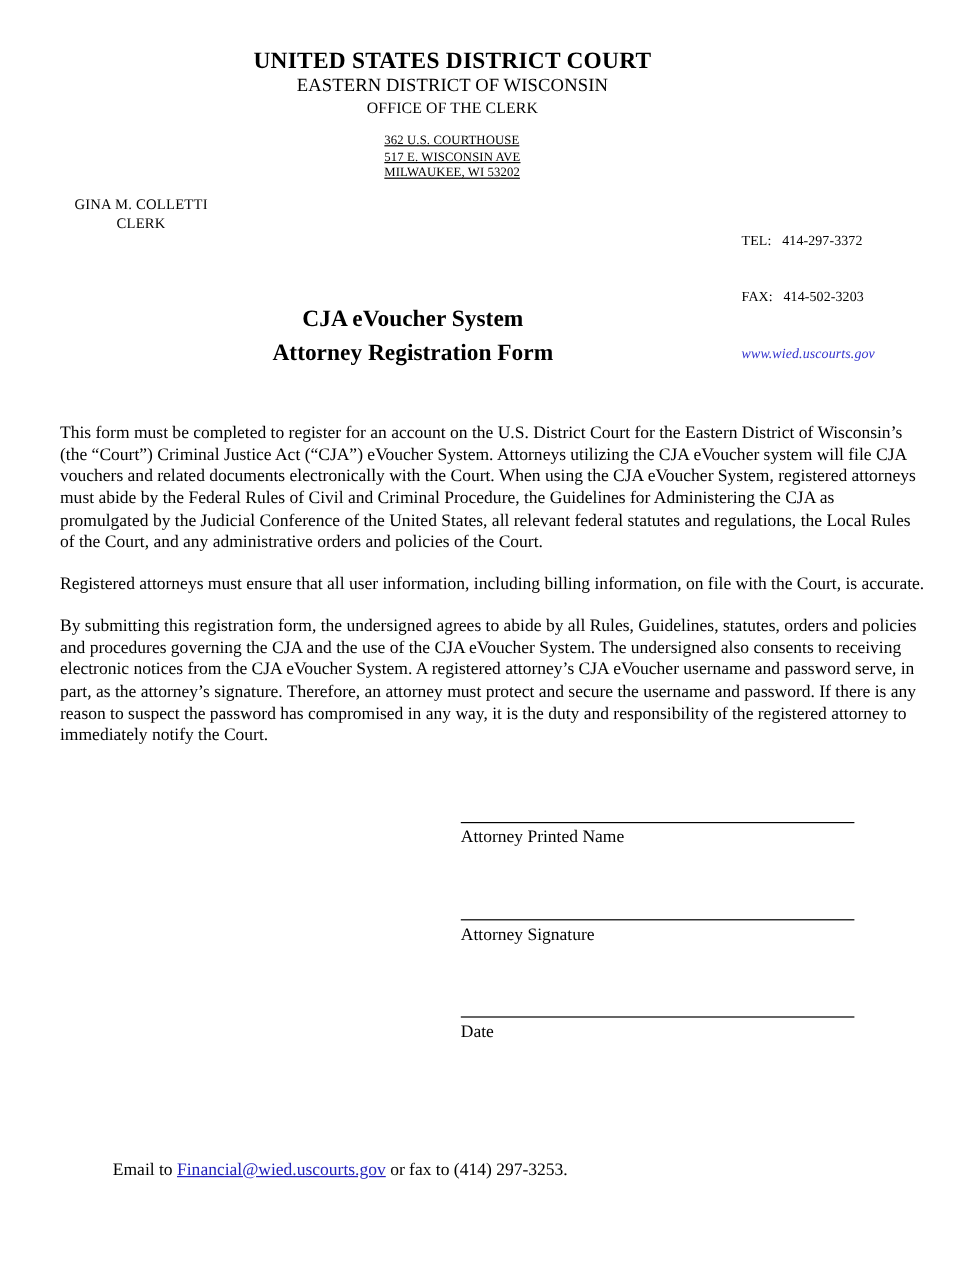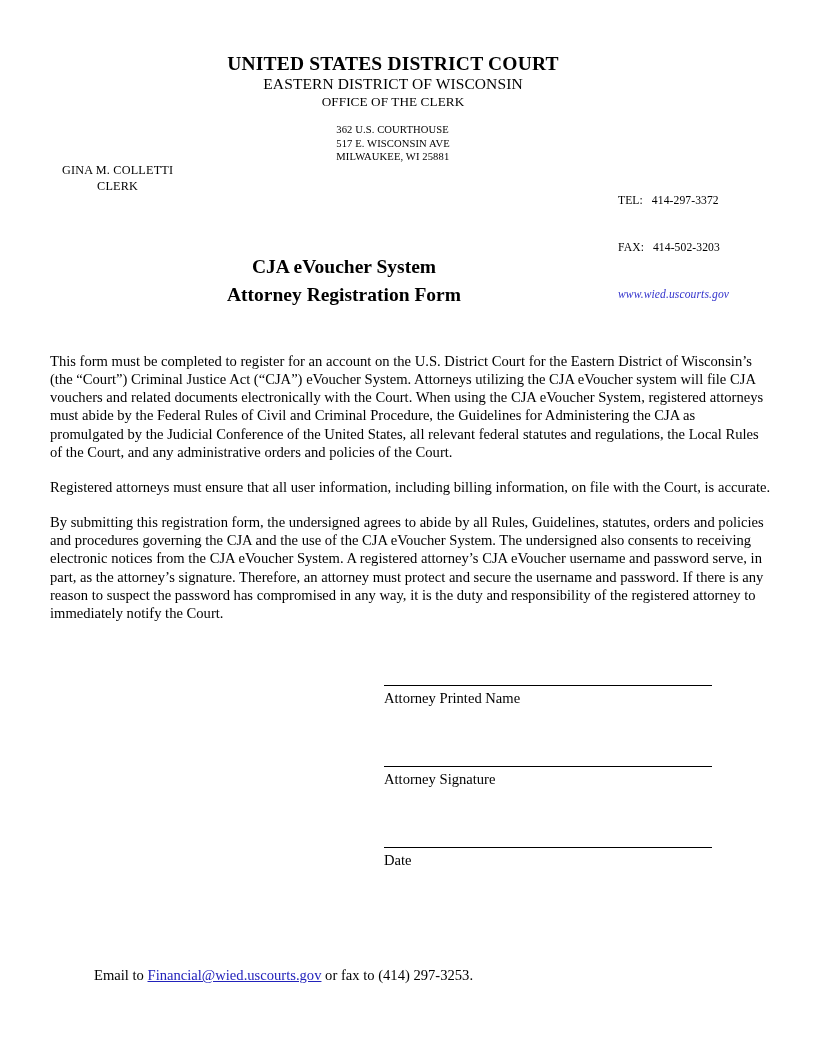--- a/index.html
+++ b/index.html
@@ -19,24 +19,23 @@
     position: relative;
     width: 816px;
     height: 1056px;
     background: #ffffff;
   }
 
   
   .letterhead {
     position: absolute;
     left: 0;
-    top: 52px;
+    top: 40px;
     width: 754px;
     text-align: center;
-    margin-left: 16px;
   }
   .court-name {
     font-size: 19.5px;
     font-weight: bold;
     letter-spacing: 0.2px;
     line-height: 1.18;
   }
   .district-name {
     font-size: 15.5px;
     line-height: 1.2;
@@ -47,20 +46,21 @@
     line-height: 1.25;
     letter-spacing: 0.1px;
   }
   .address-block {
     margin-top: 13px;
     display: inline-block;
     text-align: left;
     font-size: 10.6px;
     line-height: 1.28;
     letter-spacing: 0.1px;
+    text-decoration: underline;
   }
 
   
   .clerk-block {
     position: absolute;
     left: 62px;
     top: 162px;
     font-size: 12.2px;
     line-height: 1.32;
     text-align: center;
@@ -149,21 +149,21 @@
 
 <div class="page">
 
   <div class="letterhead">
     <div class="court-name">UNITED STATES DISTRICT COURT</div>
     <div class="district-name">EASTERN DISTRICT OF WISCONSIN</div>
     <div class="office-name">OFFICE OF THE CLERK</div>
     <div class="address-block">
       <div>362 U.S. COURTHOUSE</div>
       <div>517 E. WISCONSIN AVE</div>
-      <div>MILWAUKEE, WI 25881</div>
+      <div>MILWAUKEE, WI 53202</div>
     </div>
   </div>
 
   <div class="clerk-block">
     <div>GINA M. COLLETTI</div>
     <div>CLERK</div>
   </div>
 
   <div class="contact-block">
     <div>TEL:   414-297-3372</div>

